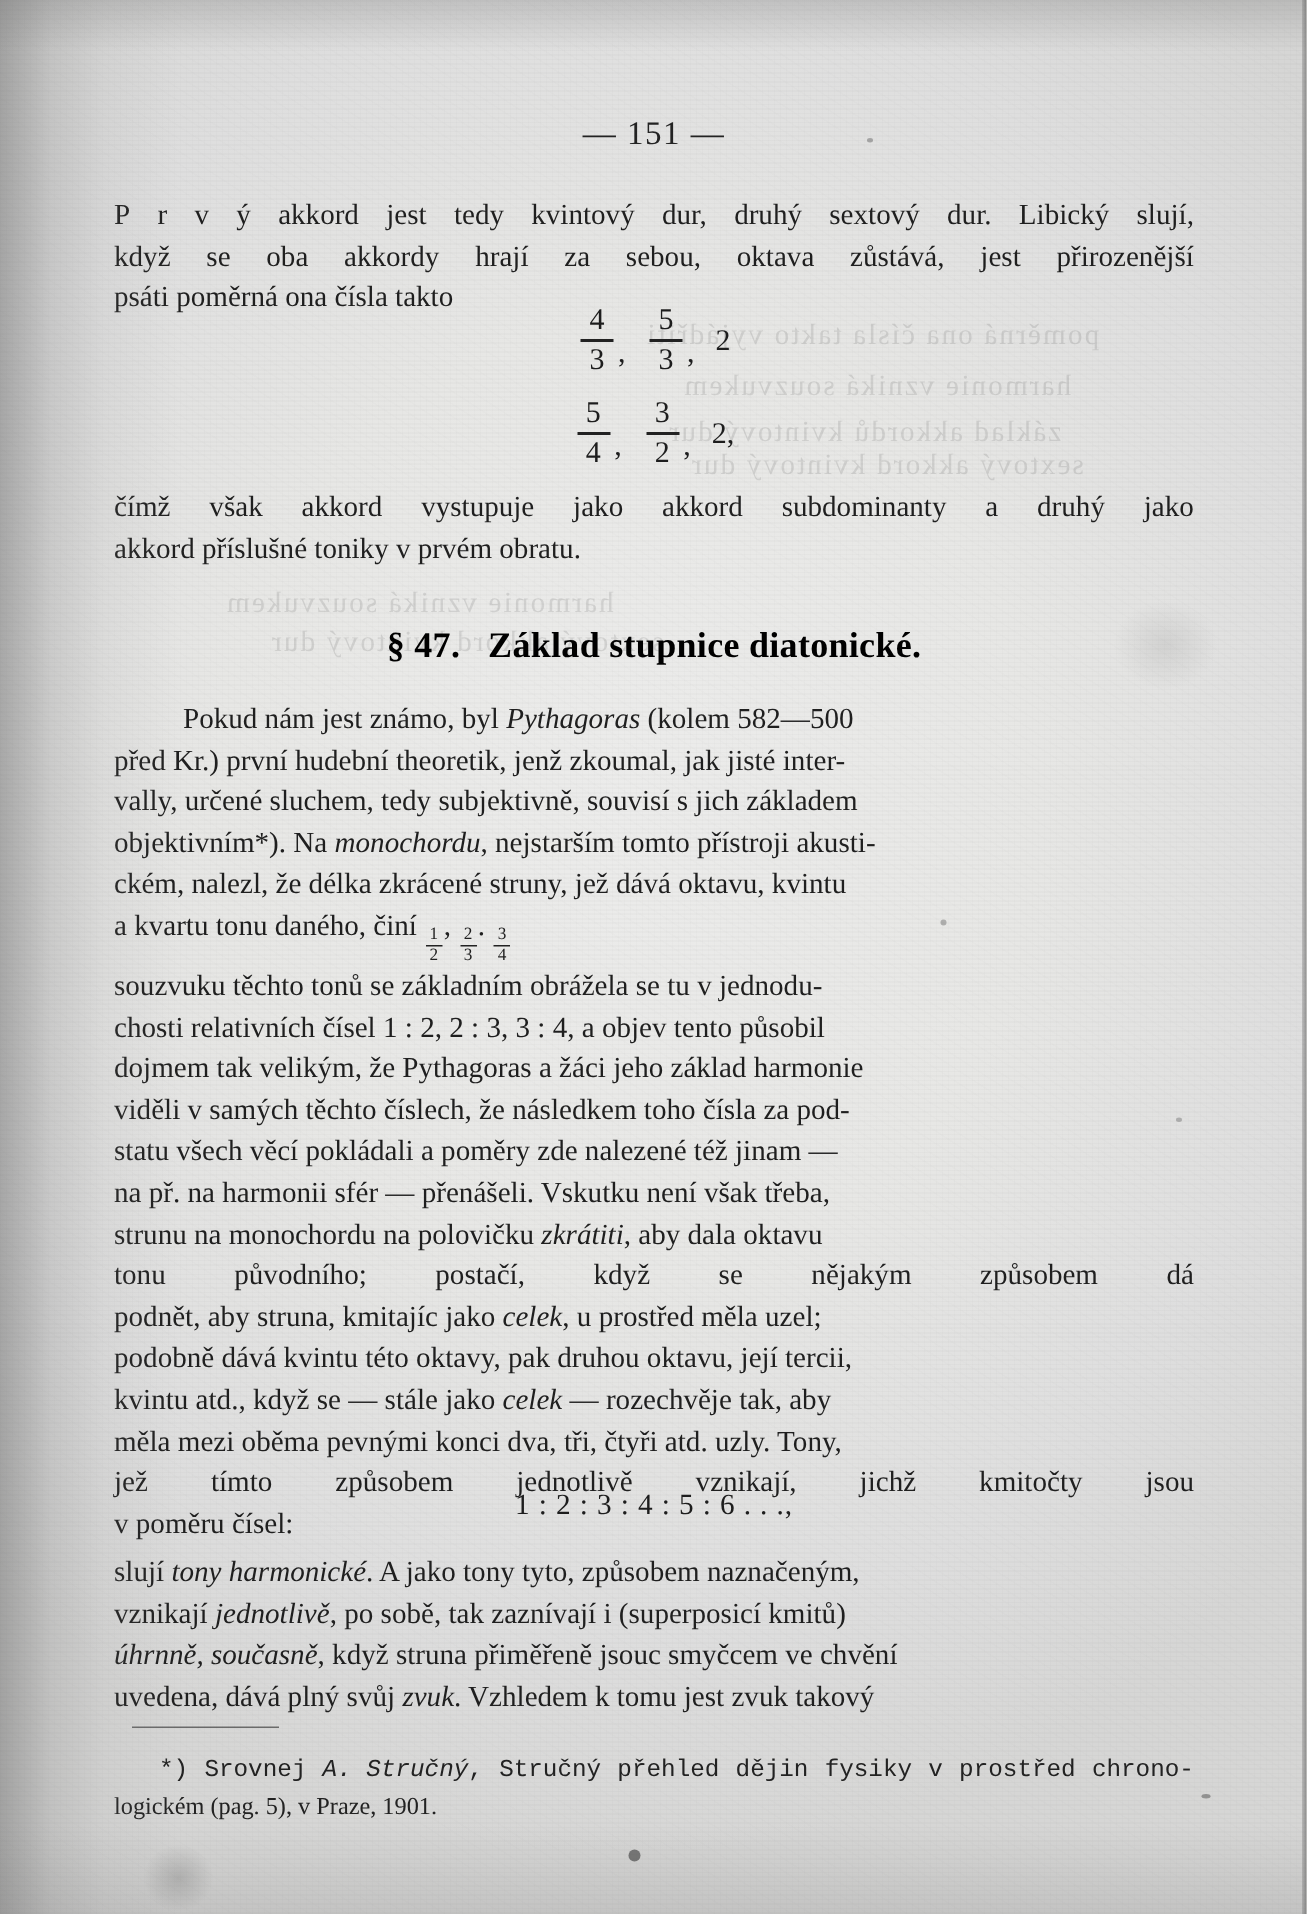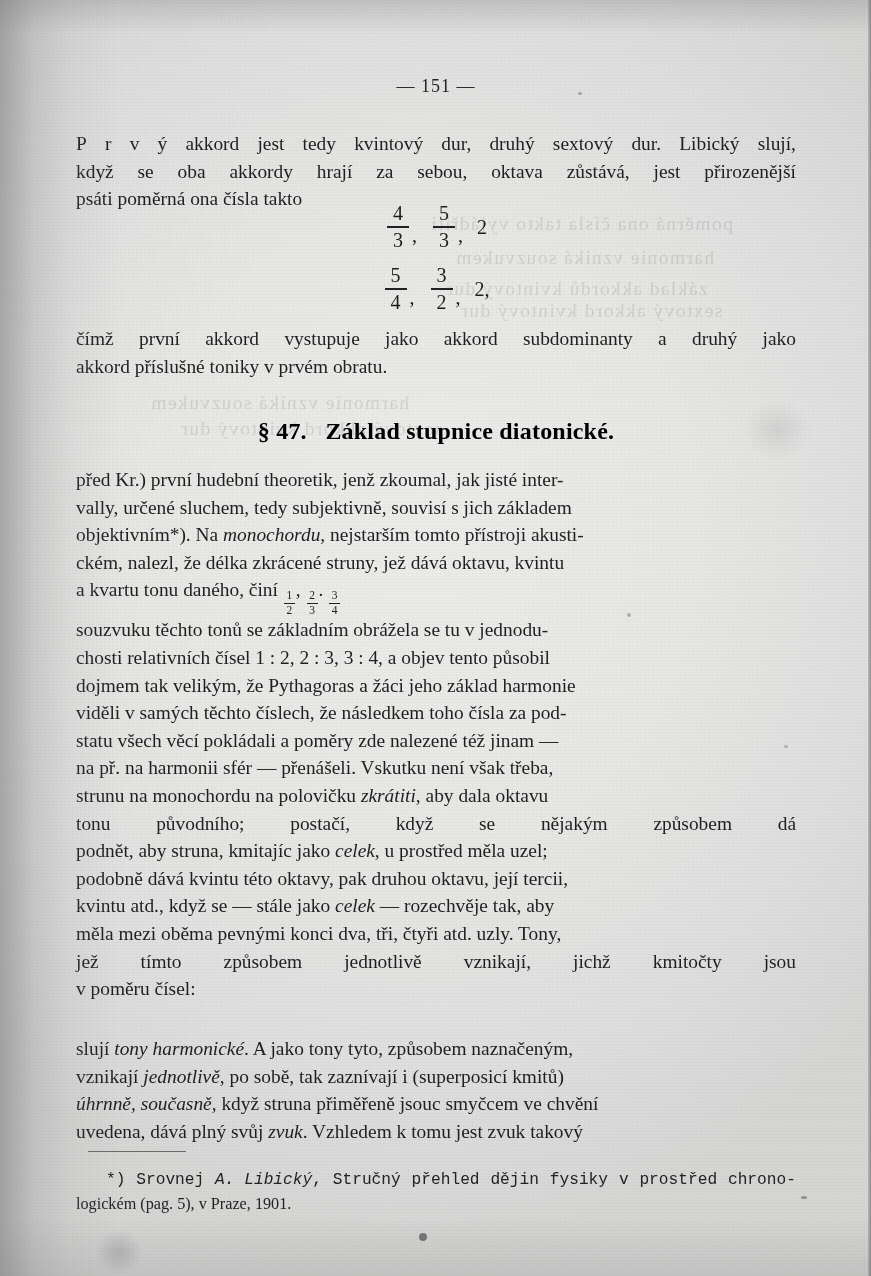--- a/index.html
+++ b/index.html
@@ -97,21 +97,21 @@
     width: 720px;
     height: 100%;
   }
 
   .page-number {
     position: absolute;
     top: 76px;
     left: 0;
     width: 720px;
     text-align: center;
-    font-size: 18px;
+    font-size: 22px;
     letter-spacing: 1px;
     color: #232323;
   }
 
   .para {
     position: absolute;
     width: 720px;
     font-size: 19.4px;
     line-height: 27.6px;
     text-align: justify;
@@ -303,40 +303,41 @@
           </span>
           <span class="fsep">,</span>
         </span>
         <span class="fint">2,</span>
       </div>
     </div>
 
     <div class="para" style="top:325px;">
       <span class="ln spread">
           <span>čímž</span>
-          <span>první</span>
+          <span>však</span>
           <span>akkord</span>
           <span>vystupuje</span>
           <span>jako</span>
           <span>akkord</span>
           <span>subdominanty</span>
           <span>a</span>
           <span>druhý</span>
           <span>jako</span>
         </span>
       <span class="ln">akkord příslušné toniky v prvém obratu.</span>
     </div>
 
     <div class="sec-heading" style="top:418px;">
       <span>§ 47.</span>
       <span>&nbsp;</span>
       <span>Základ stupnice diatonické.</span>
     </div>
 
     <div class="para" style="top:466px;">
+      <span class="ln" style="padding-left:46px;"><span>Pokud nám jest známo, byl </span><i>Pythagoras</i><span> (kolem 582—500</span></span>
       <span class="ln">před Kr.) první hudební theoretik, jenž zkoumal, jak jisté inter-</span>
       <span class="ln">vally, určené sluchem, tedy subjektivně, souvisí s jich základem</span>
       <span class="ln"><span>objektivním*). Na </span><i>monochordu</i><span>, nejstarším tomto přístroji akusti-</span></span>
       <span class="ln">ckém, nalezl, že délka zkrácené struny, jež dává oktavu, kvintu</span>
       <span class="ln"><span>a kvartu tonu daného, činí </span><span class="ifrac">
             <span>1</span>
             <span class="bar"></span>
             <span>2</span>
           </span><span>,</span><span>&nbsp;</span><span class="ifrac">
             <span>2</span>
@@ -374,34 +375,35 @@
           <span>způsobem</span>
           <span>jednotlivě</span>
           <span>vznikají,</span>
           <span>jichž</span>
           <span>kmitočty</span>
           <span>jsou</span>
         </span>
       <span class="ln">v poměru čísel:</span>
     </div>
 
+    <div class="ratio-line" style="top:993px;">1 : 2 : 3 : 4 : 5 : 6 . . .,</div>
 
     <div class="para" style="top:1035px;">
       <span class="ln"><span>slují </span><i>tony harmonické</i><span>. A jako tony tyto, způsobem naznačeným,</span></span>
       <span class="ln"><span>vznikají </span><i>jednotlivě</i><span>, po sobě, tak zaznívají i (superposicí kmitů)</span></span>
       <span class="ln"><i>úhrnně, současně</i><span>, když struna přiměřeně jsouc smyčcem ve chvění</span></span>
       <span class="ln"><span>uvedena, dává plný svůj </span><i>zvuk</i><span>. Vzhledem k tomu jest zvuk takový</span></span>
     </div>
 
     <div class="fn-rule" style="top:1151px;"></div>
     <div class="footnote" style="top:1168px;">
       <span class="ln spread" style="padding-left:30px;font-family:Liberation Mono, monospace;">
           <span>*)</span>
           <span>Srovnej</span>
-          <span><i>A. Libický</i>,</span>
+          <span><i>A. Stručný</i>,</span>
           <span>Stručný</span>
           <span>přehled</span>
           <span>dějin</span>
           <span>fysiky</span>
           <span>v</span>
           <span>prostřed</span>
           <span>chrono-</span>
         </span>
       <span class="ln">logickém (pag. 5), v Praze, 1901.</span>
     </div>

